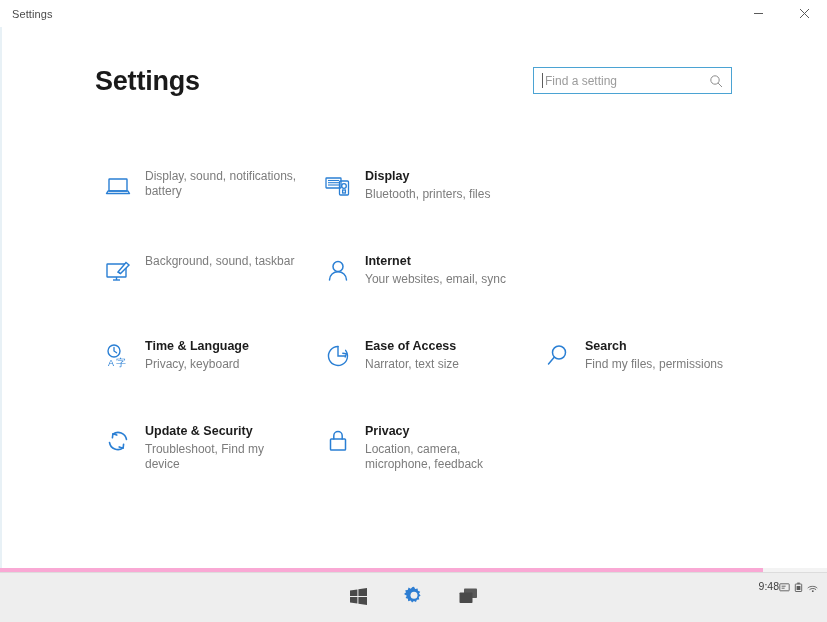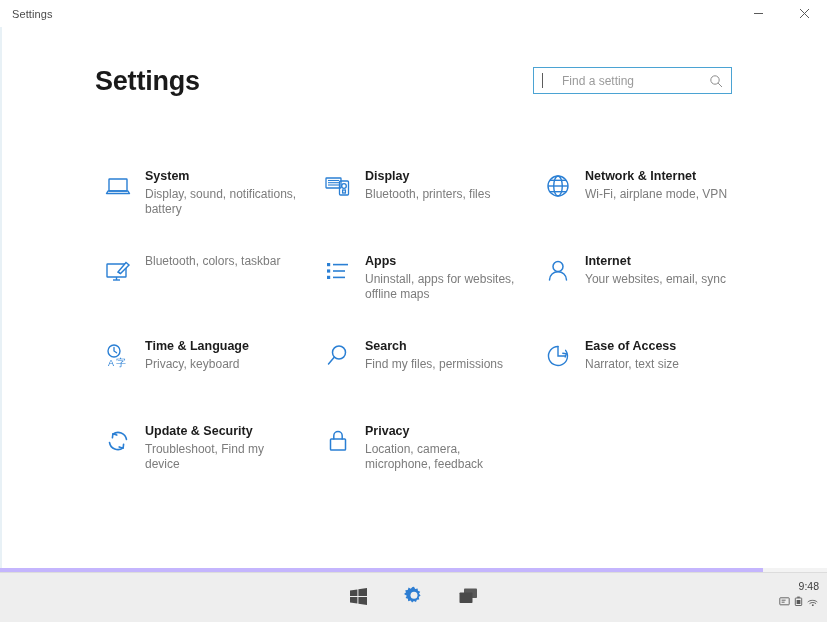--- a/index.html
+++ b/index.html
@@ -10,21 +10,21 @@
     width: 827px;
     height: 622px;
     background: #f3f3f3;
     font-family: "Liberation Sans", sans-serif;
     overflow: hidden;
   }
   #root {
     position: relative;
     width: 763px;
     height: 622px;
-    background: #c4b5fd;
+    background: #f9a8d4;
   }
 
   
   .titlebar {
     position: absolute;
     left: 0; top: 0;
     width: 827px;
     height: 27px;
     background: #ffffff;
     border-bottom: 1px solid #ffffff;
@@ -91,21 +91,21 @@
   }
   .search-caret {
     width: 1px;
     height: 15px;
     background: #5c5c5c;
     margin-left: 8px;
   }
   .search-placeholder {
     font-size: 12px;
     color: #9b9b9b;
-    margin-left: 19px;
+    margin-left: 2px;
     flex: 1;
     white-space: nowrap;
   }
   .search-icon {
     margin-right: 8px;
     color: #8d8d8d;
     display: flex;
     align-items: center;
   }
 
@@ -179,21 +179,21 @@
     height: 30px;
     display: flex;
     align-items: center;
     justify-content: center;
   }
   .tray {
     position: absolute;
     right: 8px;
     top: 6px;
     display: flex;
-    flex-direction: column;
+    flex-direction: row;
     align-items: flex-end;
   }
   .tray-clock {
     font-size: 10.5px;
     color: #3d3d3d;
     line-height: 14px;
   }
   .tray-icons {
     display: flex;
     gap: 4px;
@@ -248,21 +248,20 @@
       <div class="grid-row">
 
         <div class="cell">
           <div class="cell-icon">
             <svg width="30" height="30" viewBox="0 0 30 30" fill="none" stroke="#2a7fd4" stroke-width="1.4">
               <rect x="6" y="8" width="18" height="12" rx="0.5"></rect>
               <path d="M3.5 22.5h23l-1.5-2.5H5z" stroke-linejoin="round"></path>
             </svg>
           </div>
           <div class="cell-text">
-            <div class="cell-title">System</div>
             <div class="cell-sub">Display, sound, notifications, battery</div>
           </div>
         </div>
 
         <div class="cell">
           <div class="cell-icon">
             <svg width="30" height="30" viewBox="0 0 30 30" fill="none" stroke="#2a7fd4" stroke-width="1.3">
               <rect x="3" y="7" width="15" height="10" rx="0.5"></rect>
               <line x1="5" y1="9.5" x2="16" y2="9.5" stroke-width="1.1"></line>
               <line x1="5" y1="11.7" x2="16" y2="11.7" stroke-width="1.1"></line>
@@ -271,70 +270,39 @@
               <circle cx="21" cy="15" r="2.3"></circle>
               <rect x="19.6" y="19" width="2.8" height="3"></rect>
             </svg>
           </div>
           <div class="cell-text">
             <div class="cell-title">Display</div>
             <div class="cell-sub">Bluetooth, printers, files</div>
           </div>
         </div>
 
-        <div class="cell">
-          <div class="cell-icon">
-            <svg width="30" height="30" viewBox="0 0 30 30" fill="none" stroke="#2a7fd4" stroke-width="1.4">
-              <circle cx="15" cy="15" r="10"></circle>
-              <ellipse cx="15" cy="15" rx="4.3" ry="10"></ellipse>
-              <line x1="5" y1="15" x2="25" y2="15"></line>
-              <line x1="6.8" y1="9.3" x2="23.2" y2="9.3"></line>
-              <line x1="6.8" y1="20.7" x2="23.2" y2="20.7"></line>
-            </svg>
-          </div>
-          <div class="cell-text">
-            <div class="cell-title">Network &amp; Internet</div>
-            <div class="cell-sub">Wi-Fi, airplane mode, VPN</div>
-          </div>
-        </div>
       </div>
 
       <div class="grid-row">
 
         <div class="cell">
           <div class="cell-icon">
             <svg width="30" height="30" viewBox="0 0 30 30" fill="none" stroke="#2a7fd4" stroke-width="1.4">
               <rect x="4" y="8" width="19" height="13" rx="0.5"></rect>
               <line x1="10" y1="24" x2="17" y2="24"></line>
               <line x1="13.5" y1="21" x2="13.5" y2="24"></line>
               <path d="M15 16 L23 6.5 L26 9 L17.5 17.5 Z" fill="#ffffff"></path>
               <path d="M15 16 l2.5 1.5"></path>
             </svg>
           </div>
           <div class="cell-text">
-            <div class="cell-sub">Bluetooth, colors, taskbar</div>
-          </div>
-        </div>
-
-        <div class="cell">
-          <div class="cell-icon">
-            <svg width="30" height="30" viewBox="0 0 30 30" fill="none">
-              <rect x="4" y="7" width="3.2" height="3.2" fill="#2a7fd4"></rect>
-              <rect x="4" y="13.4" width="3.2" height="3.2" fill="#2a7fd4"></rect>
-              <rect x="4" y="19.8" width="3.2" height="3.2" fill="#2a7fd4"></rect>
-              <line x1="10" y1="8.6" x2="25" y2="8.6" stroke="#2a7fd4" stroke-width="1.6"></line>
-              <line x1="10" y1="15" x2="22" y2="15" stroke="#2a7fd4" stroke-width="1.6"></line>
-              <line x1="10" y1="21.4" x2="22" y2="21.4" stroke="#2a7fd4" stroke-width="1.6"></line>
-            </svg>
-          </div>
-          <div class="cell-text">
-            <div class="cell-title">Apps</div>
-            <div class="cell-sub">Uninstall, apps for websites, offline maps</div>
-          </div>
-        </div>
+            <div class="cell-sub">Background, sound, taskbar</div>
+          </div>
+        </div>
+
 
         <div class="cell">
           <div class="cell-icon">
             <svg width="30" height="30" viewBox="0 0 30 30" fill="none" stroke="#2a7fd4" stroke-width="1.5">
               <circle cx="15" cy="10.5" r="5"></circle>
               <path d="M6.5 24c0-5 4-8.2 8.5-8.2S23.5 19 23.5 24" stroke-linecap="round"></path>
             </svg>
           </div>
           <div class="cell-text">
             <div class="cell-title">Internet</div>
@@ -355,42 +323,42 @@
             </svg>
           </div>
           <div class="cell-text">
             <div class="cell-title">Time &amp; Language</div>
             <div class="cell-sub">Privacy, keyboard</div>
           </div>
         </div>
 
         <div class="cell">
           <div class="cell-icon">
-            <svg width="30" height="30" viewBox="0 0 30 30" fill="none" stroke="#2a7fd4" stroke-width="1.5">
-              <circle cx="16" cy="11.5" r="6.5"></circle>
-              <line x1="11.2" y1="16.3" x2="5.5" y2="23" stroke-linecap="round"></line>
-            </svg>
-          </div>
-          <div class="cell-text">
-            <div class="cell-title">Search</div>
-            <div class="cell-sub">Find my files, permissions</div>
-          </div>
-        </div>
-
-        <div class="cell">
-          <div class="cell-icon">
             <svg width="30" height="30" viewBox="0 0 30 30" fill="none" stroke="#2a7fd4" stroke-width="1.4">
               <path d="M15 5.5a9.5 9.5 0 1 0 7.6 3.8" stroke-linecap="round"></path>
               <path d="M15 5.5V15h7.5" stroke-linecap="round"></path>
               <path d="M19.8 12.3l3.6 0.4-1.2 3.4" stroke-linecap="round" stroke-linejoin="round"></path>
             </svg>
           </div>
           <div class="cell-text">
             <div class="cell-title">Ease of Access</div>
             <div class="cell-sub">Narrator, text size</div>
+          </div>
+        </div>
+
+        <div class="cell">
+          <div class="cell-icon">
+            <svg width="30" height="30" viewBox="0 0 30 30" fill="none" stroke="#2a7fd4" stroke-width="1.5">
+              <circle cx="16" cy="11.5" r="6.5"></circle>
+              <line x1="11.2" y1="16.3" x2="5.5" y2="23" stroke-linecap="round"></line>
+            </svg>
+          </div>
+          <div class="cell-text">
+            <div class="cell-title">Search</div>
+            <div class="cell-sub">Find my files, permissions</div>
           </div>
         </div>
       </div>
 
       <div class="grid-row">
 
         <div class="cell">
           <div class="cell-icon">
             <svg width="30" height="30" viewBox="0 0 30 30" fill="none" stroke="#2a7fd4" stroke-width="1.6">
               <path d="M6.5 16.5a8.5 8.5 0 0 0 13.6 5.3" stroke-linecap="round"></path>

